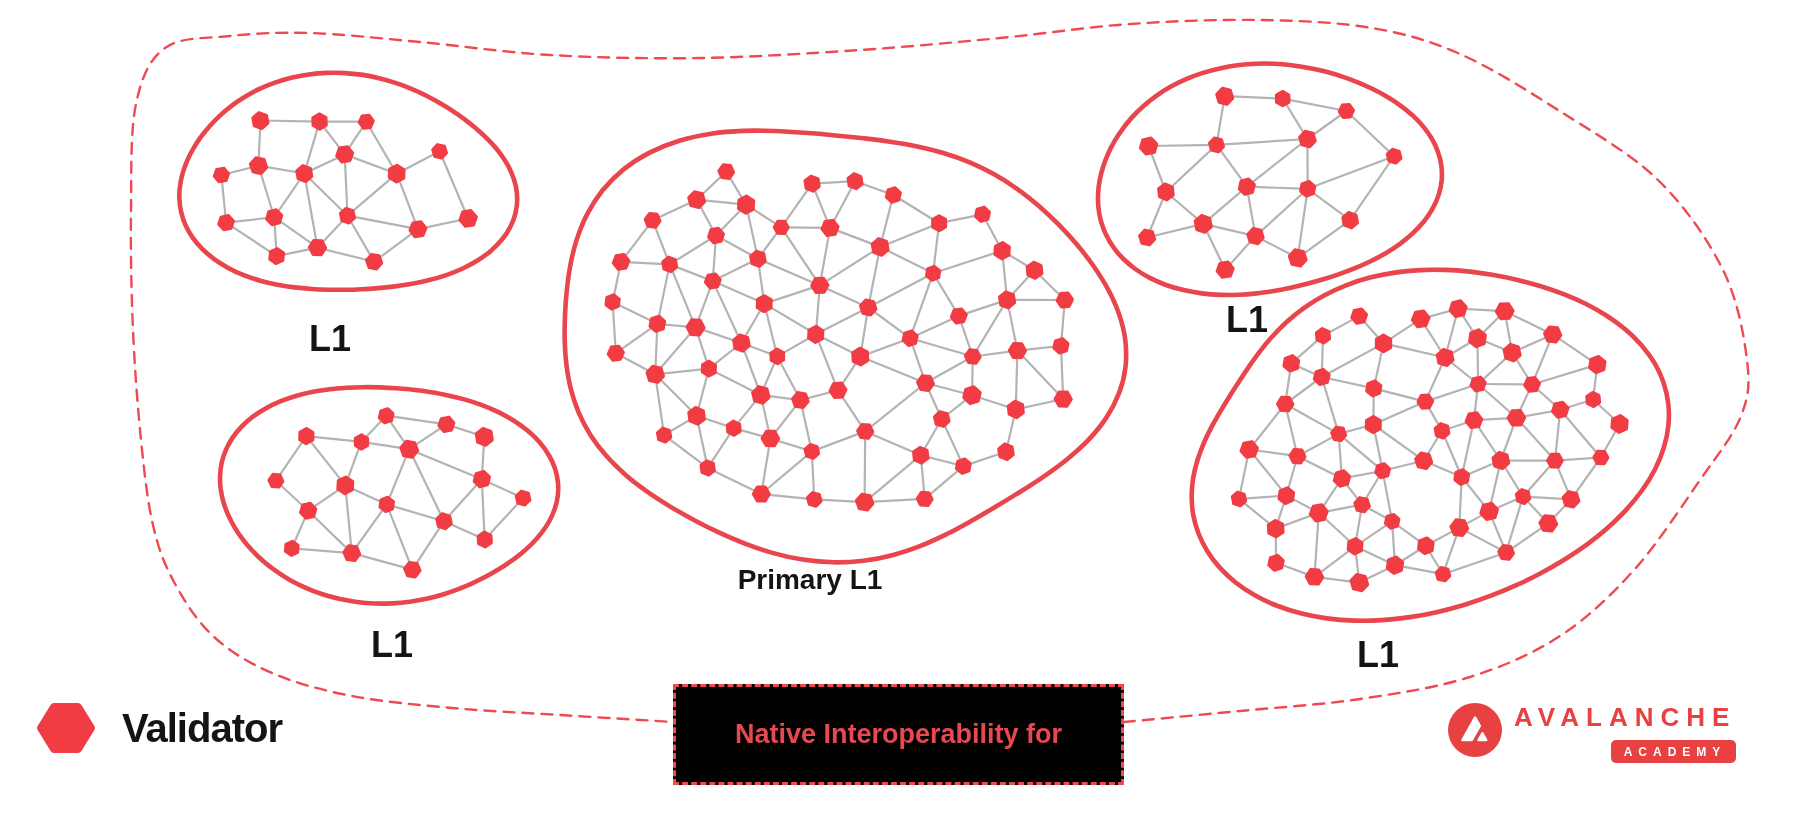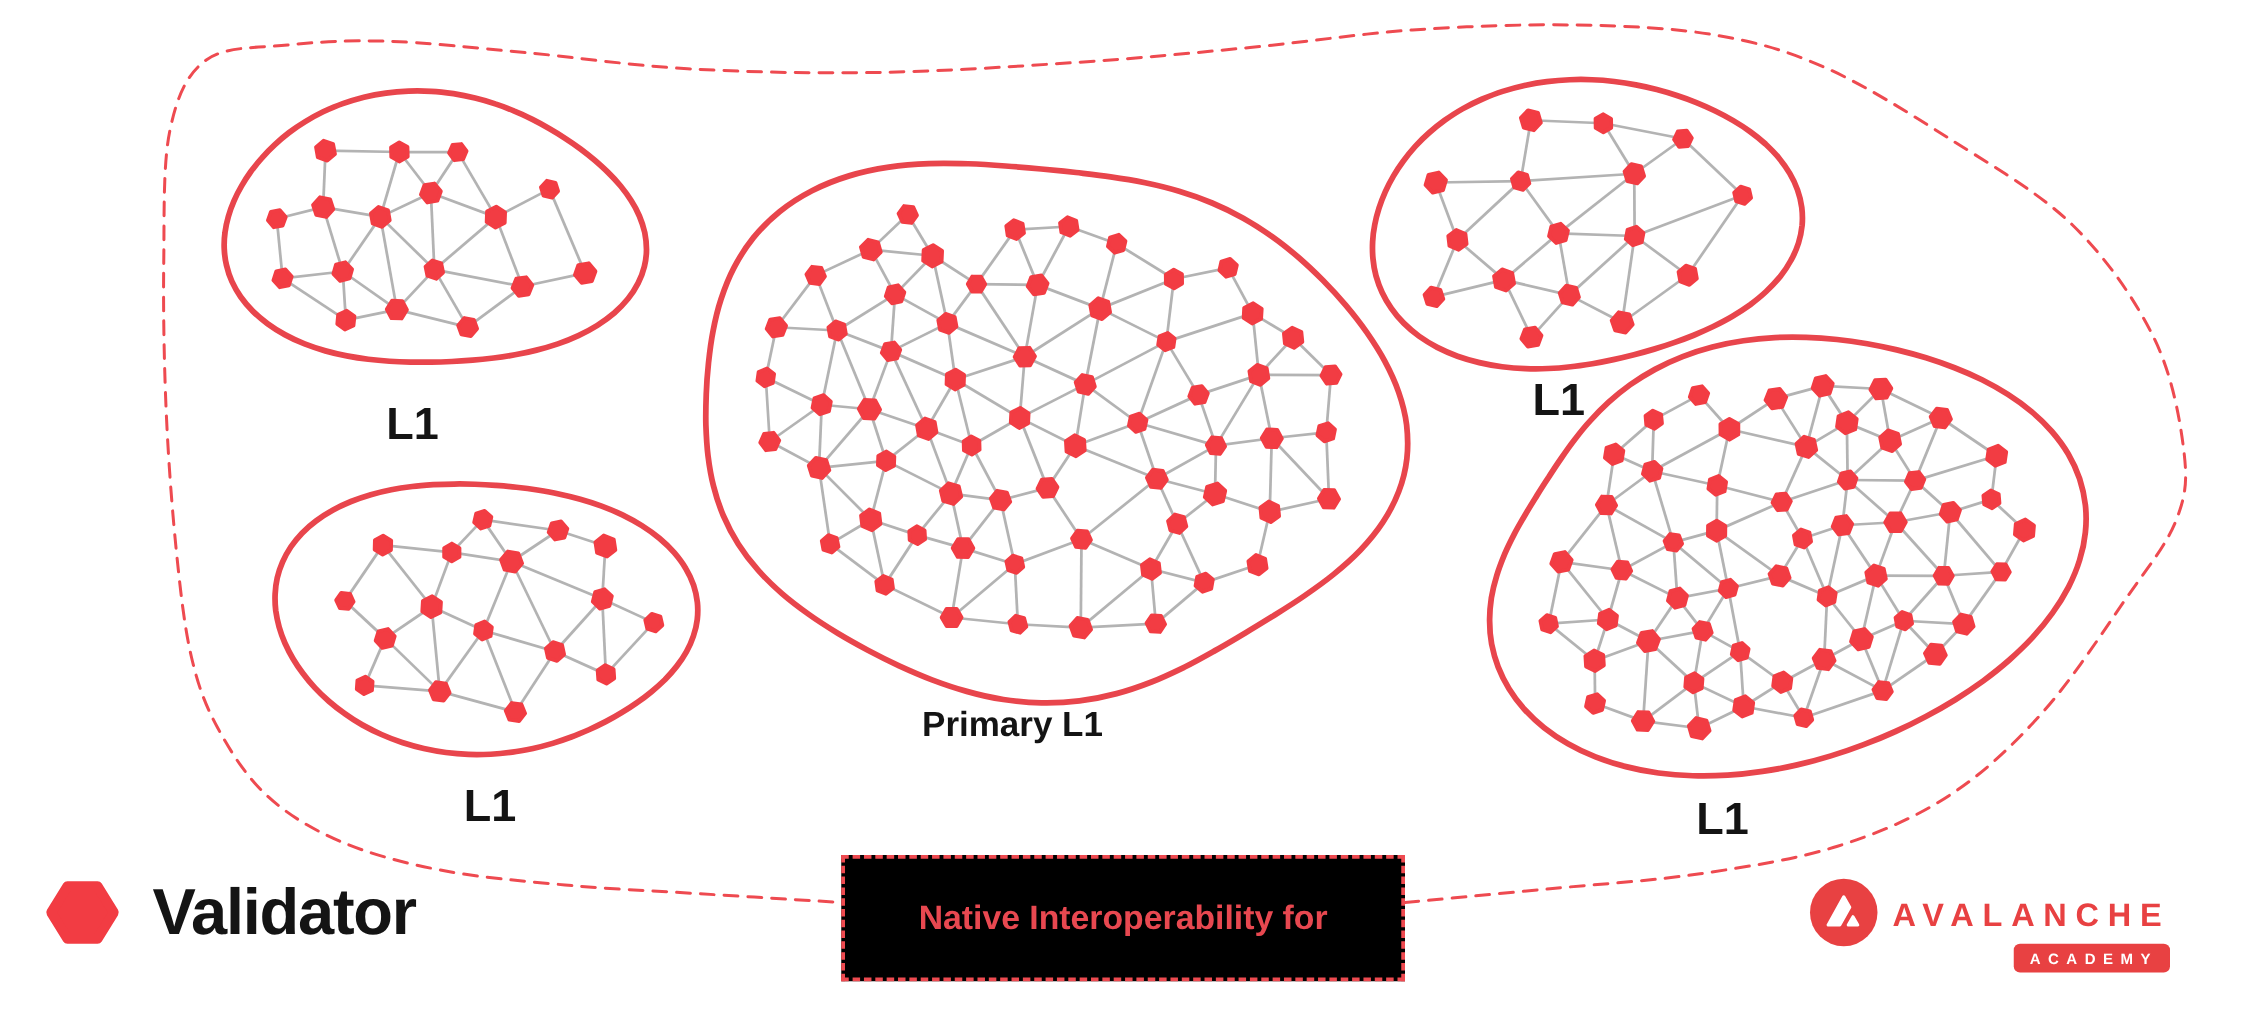--- a/index.html
+++ b/index.html
@@ -21,36 +21,36 @@
   #lbl-c0{left:330px;top:318px;font-size:36px;}
   #lbl-c1{left:392px;top:624px;font-size:36px;}
   #lbl-c2{left:810px;top:564px;font-size:28px;}
   #lbl-c3{left:1247px;top:299px;font-size:36px;}
   #lbl-c4{left:1378px;top:634px;font-size:36px;}
   .legend{
     position:absolute;left:36px;top:700px;
     display:flex;align-items:center;gap:26px;
   }
   .legend-text{
-    font-size:52px;font-weight:700;color:#141414;letter-spacing:-1px;text-align:center;
+    font-size:40px;font-weight:700;color:#141414;letter-spacing:-1px;text-align:center;
   }
   .interop-box{
     position:absolute;left:673px;top:684px;width:451px;height:101px;
     box-sizing:border-box;
     border:3px dashed #ee4a50;
     background:#000000;
     display:flex;flex-direction:column;align-items:center;justify-content:center;
     text-align:center;
     color:#e84850;font-weight:700;font-size:27px;line-height:35px;
   }
   .logo{
     position:absolute;left:1447px;top:702px;
     display:flex;align-items:flex-start;gap:11px;
   }
-  .logo-text-col{display:flex;flex-direction:column;align-items:flex-end;margin-top:15px;}
+  .logo-text-col{display:flex;flex-direction:column;align-items:flex-end;}
   .logo-brand{
     color:#e84142;font-size:26px;font-weight:700;letter-spacing:7px;white-space:nowrap;
   }
   .logo-badge{
     margin-top:7px;
     background:#e84142;color:#ffffff;
     font-size:12px;font-weight:700;letter-spacing:6px;
     padding:5px 10px 4px 13px;border-radius:5px;white-space:nowrap;
   }
 </style>

